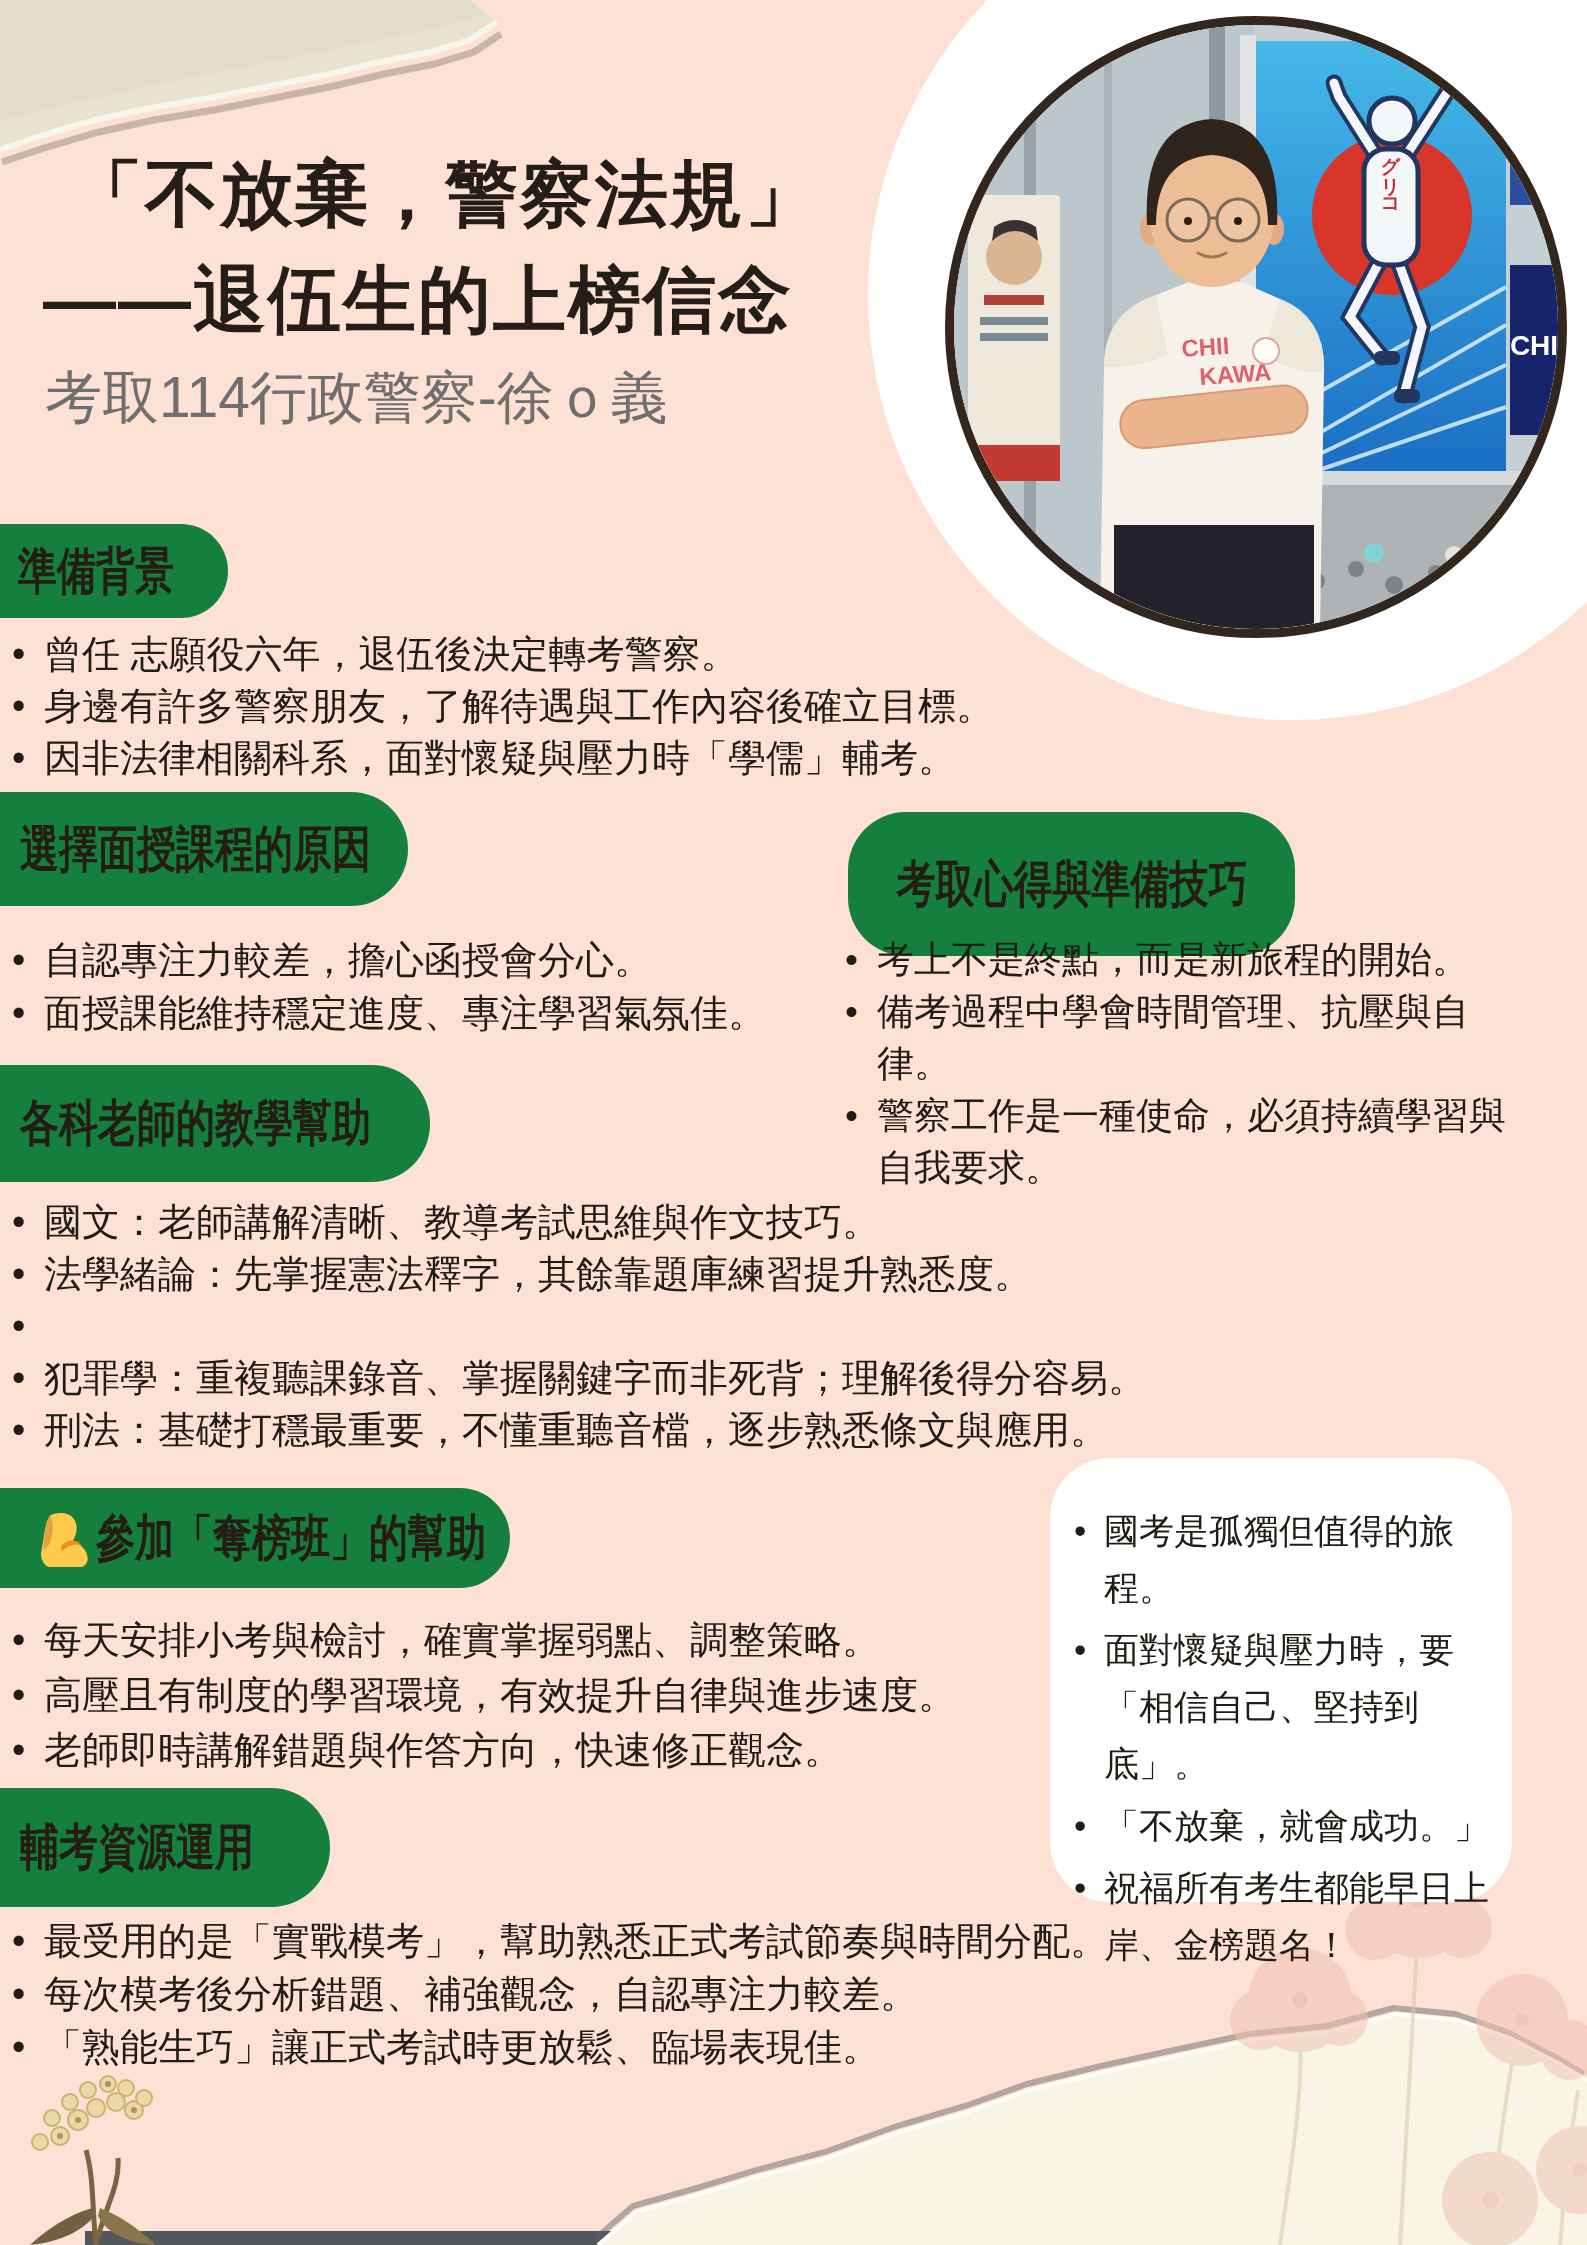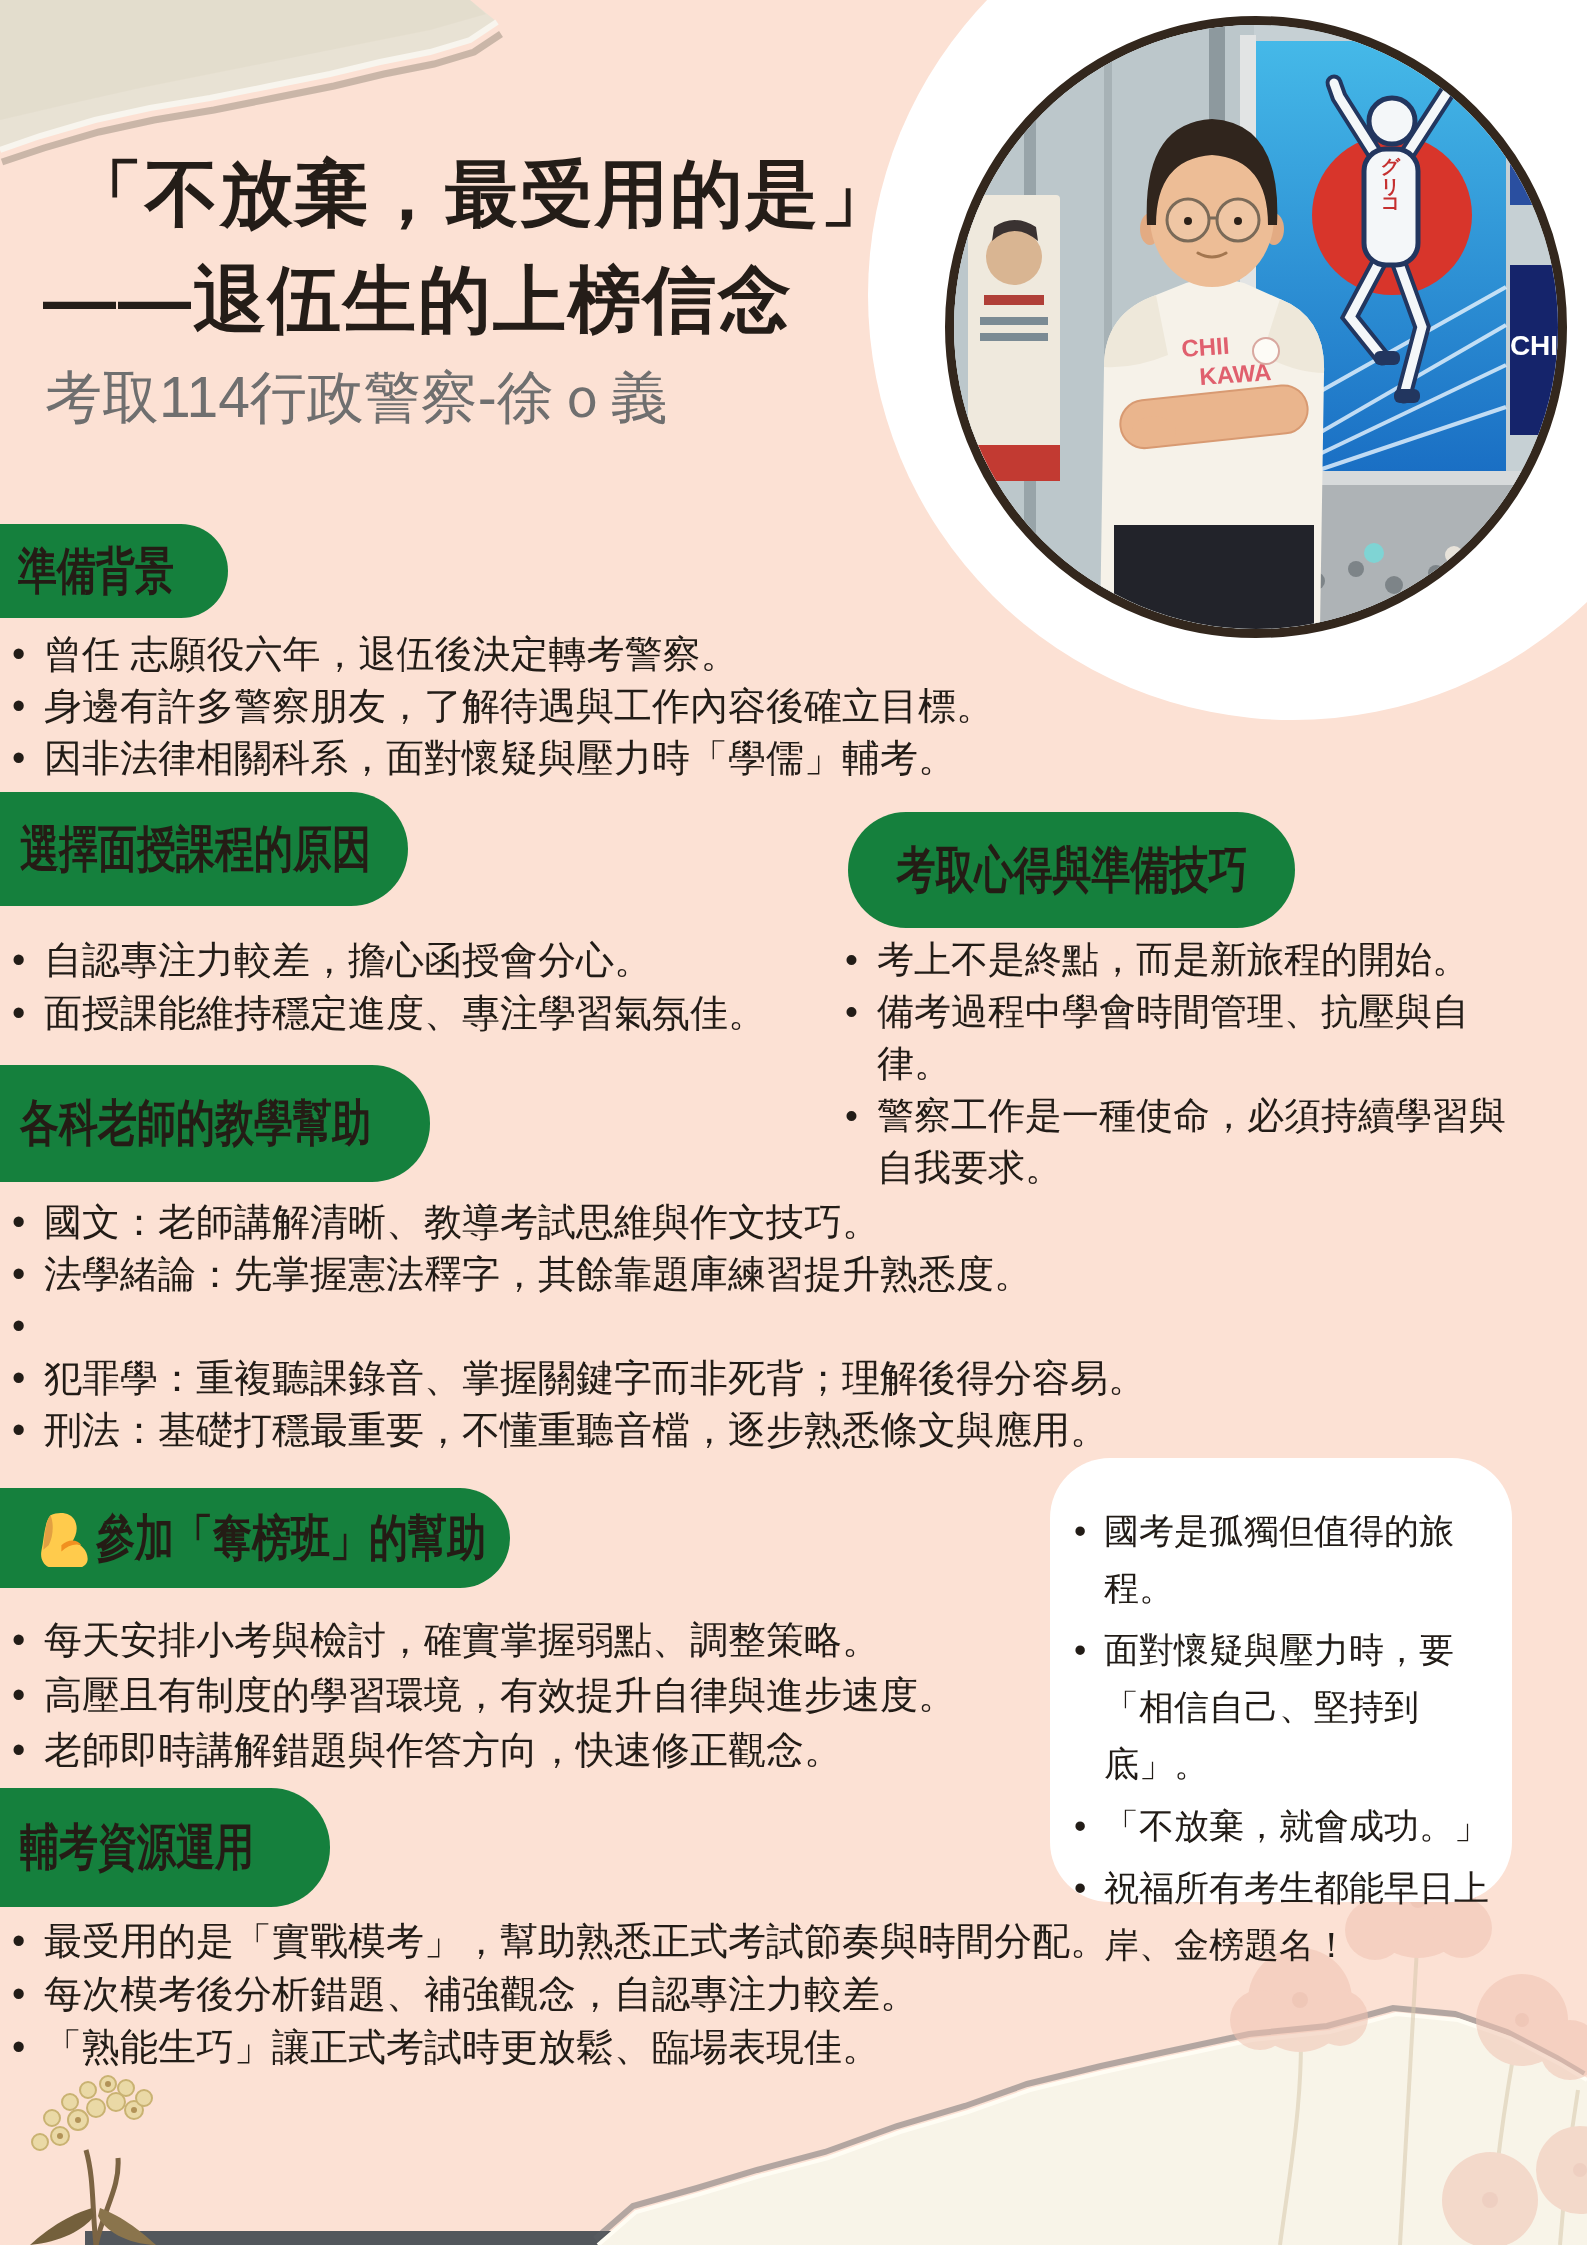--- a/index.html
+++ b/index.html
@@ -160,21 +160,21 @@
     </svg>
   </div>
 
   <svg class="abs" style="left:0;top:0" width="520" height="170">
     <polyline points="0,156 42,142 97,126 152,114 212,104 272,92 332,80 382,68 432,58 472,46 499,28" fill="none" stroke="rgba(120,112,96,.38)" stroke-width="7" transform="translate(2,6)"></polyline>
     <polygon points="0,0 470,0 497,22 470,40 430,52 380,62 330,74 270,86 210,98 150,108 95,120 40,136 0,150" fill="#e8e2d4"></polygon>
     <polyline points="0,150 40,136 95,120 150,108 210,98 270,86 330,74 380,62 430,52 470,40 497,22" fill="none" stroke="#f8f5ee" stroke-width="6"></polyline>
     <polygon points="0,0 470,0 486,14 430,30 340,48 240,68 140,88 60,106 0,120" fill="#ddd6c5" opacity=".45"></polygon>
   </svg>
 
-  <div class="abs title">「不放棄，最受用的是」</div>
+  <div class="abs title">「不放棄，警察法規」</div>
   <div class="abs title title2">——退伍生的上榜信念</div>
   <div class="abs subtitle">考取114行政警察-徐ｏ義</div>
 
   <div class="abs pill" style="left:0;top:524px;width:210px;height:94px;border-radius:0 47px 47px 0;padding-left:18px;">
     <span class="h">準備背景</span>
   </div>
   <ul class="abs blist" style="left:12px;top:628px;width:1540px;">
     <li>
         <span class="dot">•</span>
         <span>曾任 志願役六年，退伍後決定轉考警察。</span>
@@ -196,21 +196,21 @@
     <li>
         <span class="dot">•</span>
         <span>自認專注力較差，擔心函授會分心。</span>
       </li>
     <li>
         <span class="dot">•</span>
         <span>面授課能維持穩定進度、專注學習氣氛佳。</span>
       </li>
   </ul>
 
-  <div class="abs pill center" style="left:848px;top:812px;width:447px;height:116px;border-radius:58px;">
+  <div class="abs pill center" style="left:848px;top:812px;width:447px;height:144px;border-radius:58px;">
     <span class="h">考取心得與準備技巧</span>
   </div>
   <ul class="abs blist" style="left:845px;top:934px;width:690px;font-size:37px;">
     <li>
         <span class="dot">•</span>
         <span>考上不是終點，而是新旅程的開始。</span>
       </li>
     <li>
         <span class="dot">•</span>
         <span>備考過程中學會時間管理、抗壓與自律。</span>

